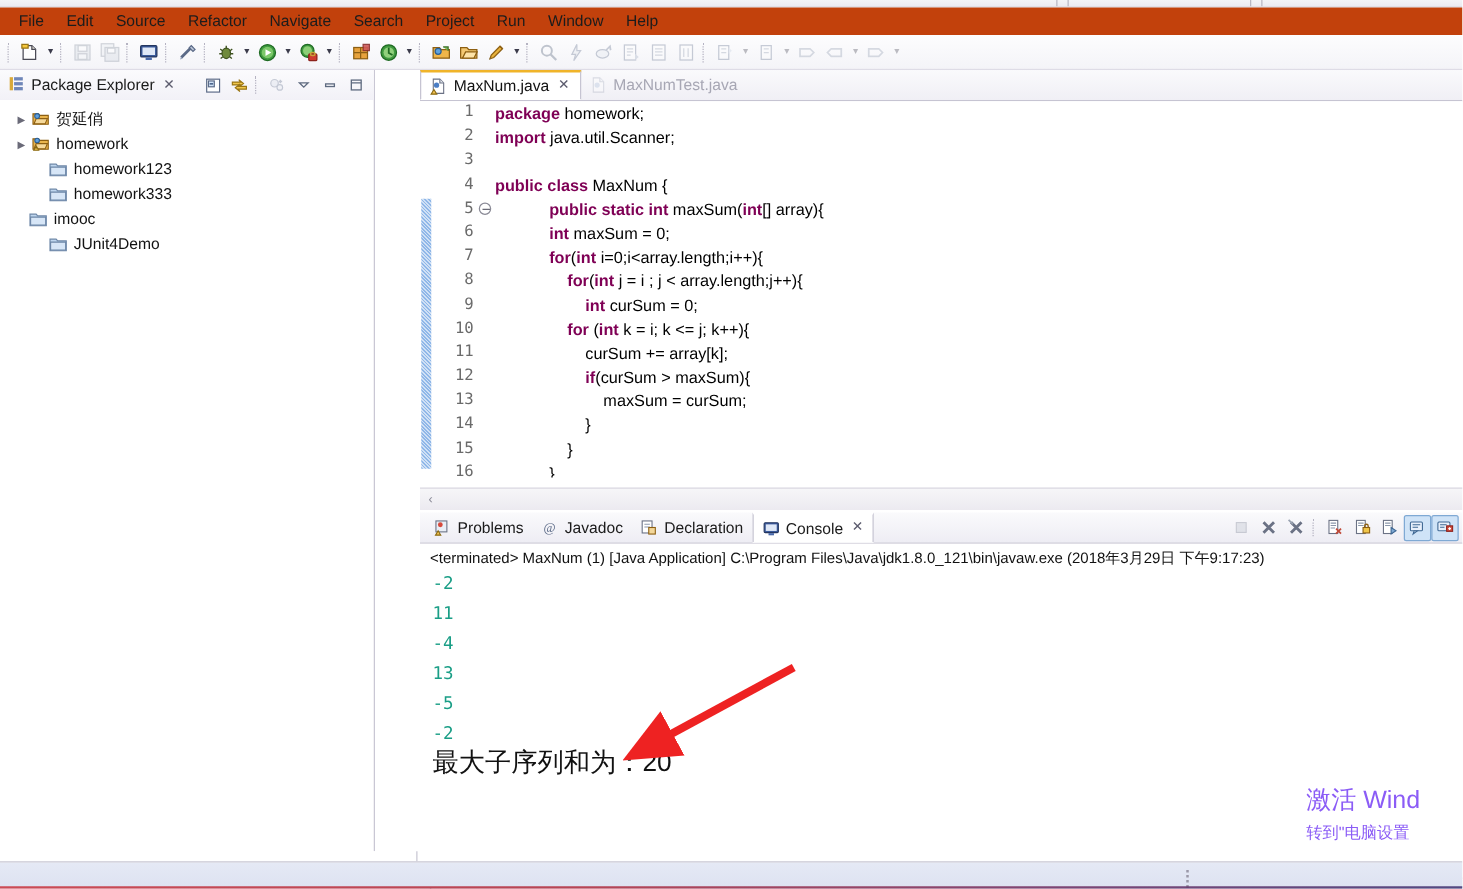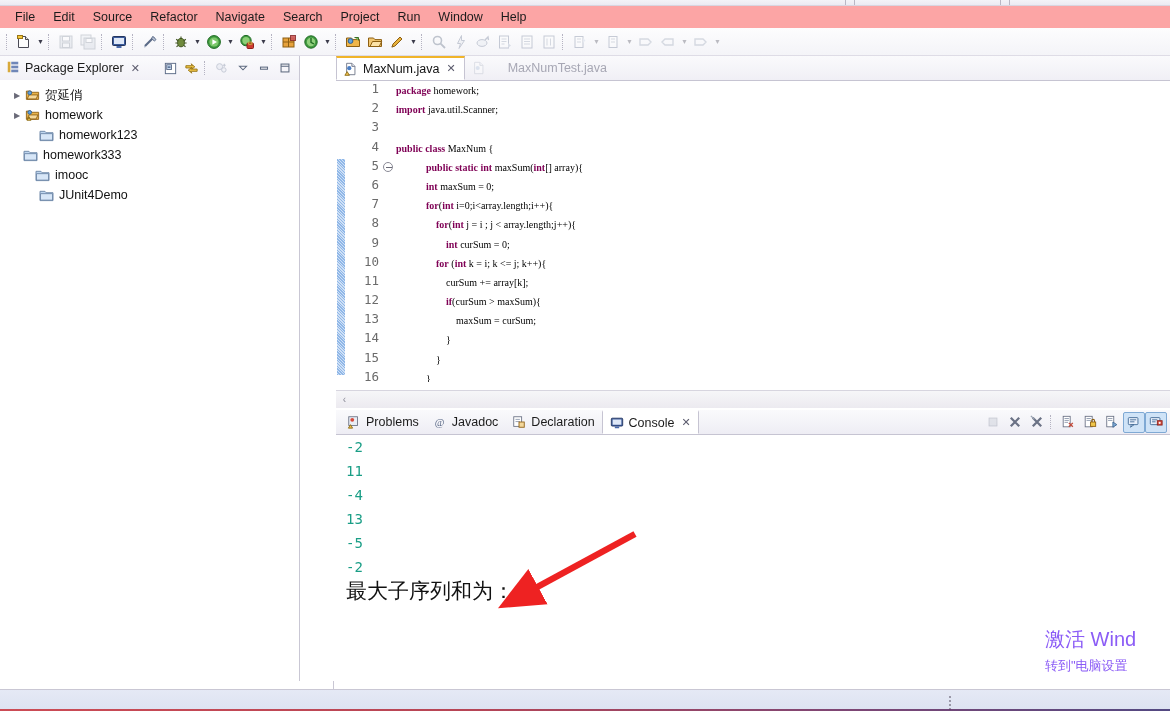--- a/index.html
+++ b/index.html
@@ -20,21 +20,21 @@
     border-bottom:1px solid #d8d6e0;
   }
   #titlebar-sliver .tb-box {
     position:absolute; top:0; width:10px; height:5px;
     border-left:1px solid #b9b7c4; border-right:1px solid #b9b7c4;
   }
 
   
   #menubar {
     position:absolute; top:6px; left:0; width:1170px; height:22px;
-    background:#fca5a5;
+    background:#c2410c;
     display:flex; align-items:center;
     padding-left:6px;
   }
   .menu-item {
     padding:2px 9px; font-size:12.5px; color:#1c1c1c; cursor:default;
     white-space:nowrap;
   }
 
   
   #toolbar {
@@ -109,21 +109,21 @@
   .etab {
     height:24px; display:flex; align-items:center; padding:0 8px 0 7px;
     font-size:12.5px; white-space:nowrap;
   }
   .etab.active {
     background:#ffffff;
     border:1px solid #c6c4d2; border-bottom:1px solid #ffffff;
     border-top:2px solid #f0b429;
     color:#111;
   }
-  .etab.inactive { color:#a7a7b4;gap:17px; }
+  .etab.inactive { color:#a7a7b4; }
   .etab .ticon { margin-right:5px; display:flex; }
   #editor-body {
     position:absolute; top:25px; left:0; right:0; bottom:26px;
     display:flex; background:#ffffff; overflow:hidden;
   }
   #gutter-change {
     width:10px; background:#ffffff; position:relative; flex:none;
   }
   #gutter-change .changebar {
     position:absolute; left:1px; width:8px; top:78px; height:216px;
@@ -137,21 +137,21 @@
   #gutter-fold { width:12px; flex:none; position:relative; }
   .fold-marker {
     position:absolute; left:1px; width:10px; height:10px;
     border:1px solid #8a8a96; border-radius:50%;
     background:#fff;
   }
   .fold-marker:after {
     content:""; position:absolute; left:2px; top:4px; width:6px; height:1px; background:#6a6a76;
   }
   #code {
-    flex:1; font-family:Liberation Serif, serif; font-size:10px;
+    flex:1; font-family:Liberation Sans, sans-serif; font-size:13px;
     line-height:19.2px; color:#111; white-space:pre; padding-left:2px;
   }
   .ln { height:19.2px; }
   .kw { color:#7f0055; font-weight:bold; }
   .pl { color:#000000; }
   #editor-hscroll {
     position:absolute; bottom:0; left:0; width:834px; height:18px;
     background:linear-gradient(#f6f6f8,#eceaf0);
     border-top:1px solid #d7d5df;
     display:flex; align-items:center;
@@ -525,31 +525,31 @@
       <div class="tree-row" style="padding-left:24px">
         <span class="twisty empty">▶</span>
         <span class="tree-icon">
           <svg width="15" height="13" viewBox="0 0 16 14">
               <path d="M1 12.5V2.5h5.3l1.3 1.5H15v8.5z" fill="#bfd6ef" stroke="#6d87a8"></path>
               <path d="M1.5 12V5h13v7z" fill="#d7e6f7" stroke="#6d87a8"></path>
             </svg>
         </span>
         <span class="tree-label">homework123</span>
       </div>
-      <div class="tree-row" style="padding-left:8px">
+      <div class="tree-row" style="padding-left:24px">
         <span class="twisty empty">▶</span>
         <span class="tree-icon">
           <svg width="15" height="13" viewBox="0 0 16 14">
               <path d="M1 12.5V2.5h5.3l1.3 1.5H15v8.5z" fill="#bfd6ef" stroke="#6d87a8"></path>
               <path d="M1.5 12V5h13v7z" fill="#d7e6f7" stroke="#6d87a8"></path>
             </svg>
         </span>
         <span class="tree-label">homework333</span>
       </div>
-      <div class="tree-row" style="padding-left:20px">
+      <div class="tree-row" style="padding-left:8px">
         <span class="twisty empty">▶</span>
         <span class="tree-icon">
           <svg width="15" height="13" viewBox="0 0 16 14">
               <path d="M1 12.5V2.5h5.3l1.3 1.5H15v8.5z" fill="#bfd6ef" stroke="#6d87a8"></path>
               <path d="M1.5 12V5h13v7z" fill="#d7e6f7" stroke="#6d87a8"></path>
             </svg>
         </span>
         <span class="tree-label">imooc</span>
       </div>
       <div class="tree-row" style="padding-left:24px">
@@ -720,20 +720,21 @@
               <rect x="1.5" y="3" width="11" height="8" rx="1" fill="#e8f0fb" stroke="#3e6793"></rect>
               <path d="M3.5 5.5h6M3.5 7.8h4" stroke="#3e6793"></path>
               <rect x="9.5" y="6.5" width="5.5" height="5" fill="#d24b3c" stroke="#8d221c"></rect>
               <path d="M11 9h2.5M12.2 7.8v2.4" stroke="#fff" stroke-width="1.1"></path>
             </svg>
         </div>
       </div>
     </div>
 
     <div id="console-body">
+      <div id="term-line">&lt;terminated&gt; MaxNum (1) [Java Application] C:\Program Files\Java\jdk1.8.0_121\bin\javaw.exe (2018年3月29日 下午9:17:23)</div>
       <div id="console-lines">
           <div class="out-line">-2</div>
           <div class="out-line">11</div>
           <div class="out-line">-4</div>
           <div class="out-line">13</div>
           <div class="out-line">-5</div>
           <div class="out-line">-2</div>
           <div class="out-line cn">最大子序列和为：20</div>
         </div>
     </div>

